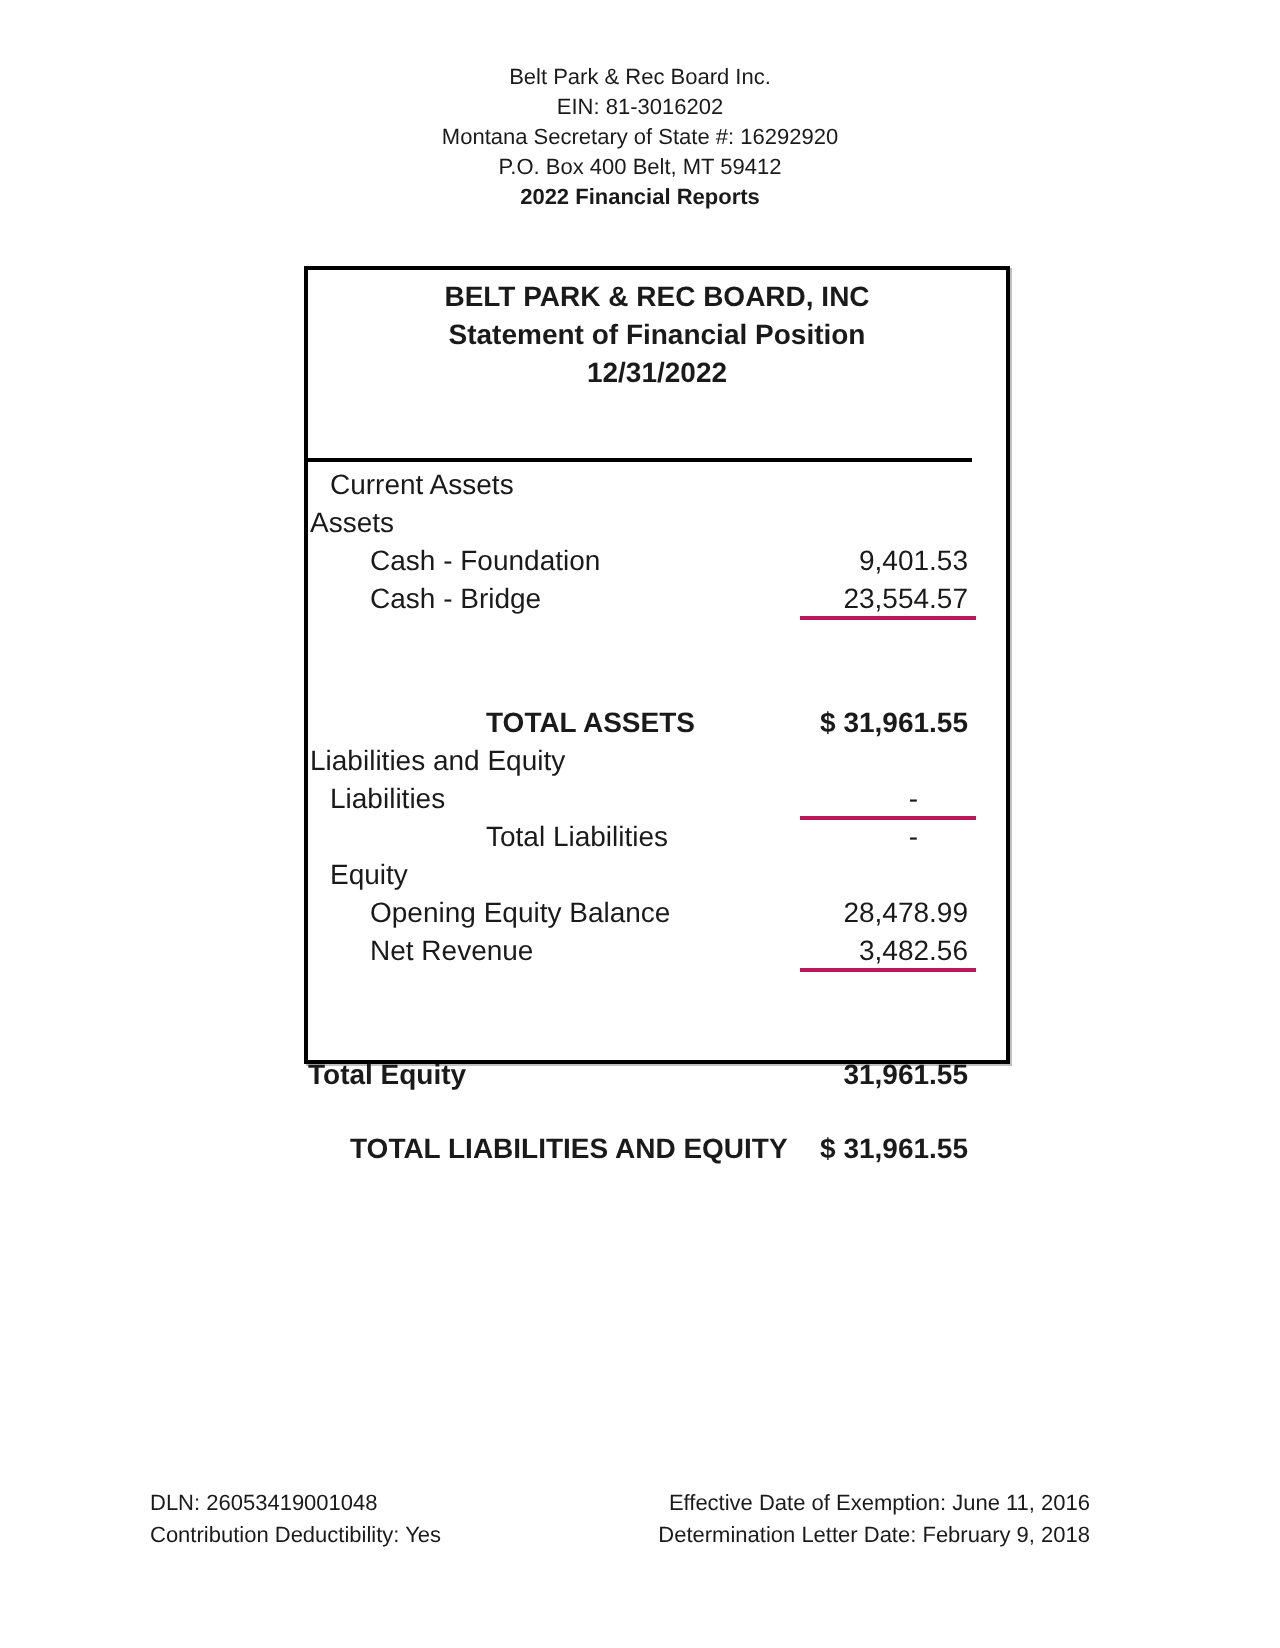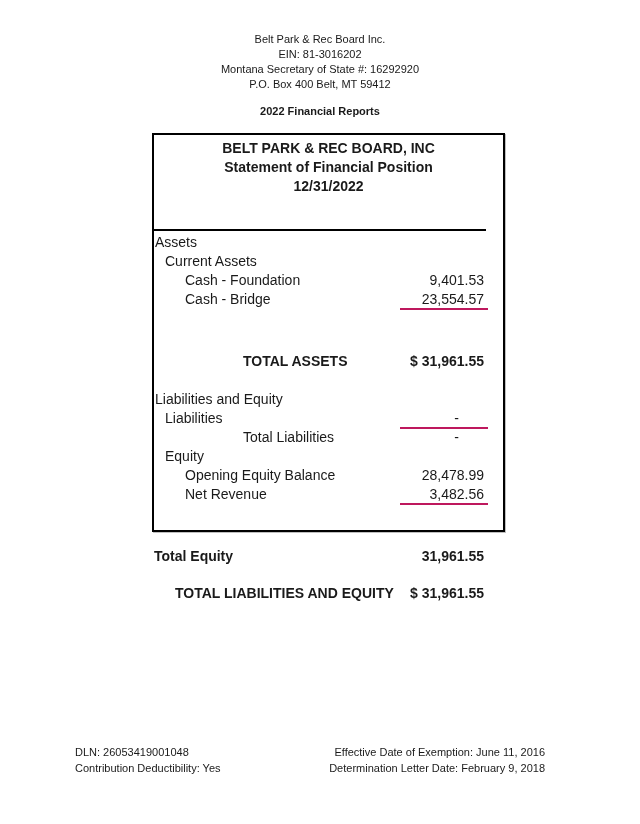--- a/index.html
+++ b/index.html
@@ -14,21 +14,21 @@
 
   
   .page-header {
     position: absolute;
     top: 32px; left: 0; right: 0;
     text-align: center;
     font-size: 11px;
     line-height: 15px;
   }
   .page-header .report-title {
-    margin-top: 12px;
+    margin-top: 0;
     font-weight: bold;
   }
 
   
   .stmt-box {
     position: absolute;
     left: 152px; top: 133px;
     width: 353px; height: 399px;
     border: 2px solid #000;
     background: #ffffff;
@@ -67,21 +67,21 @@
   }
   .i0 .lbl { padding-left: 1px; }
   .i1 .lbl { padding-left: 11px; }
   .i2 .lbl { padding-left: 31px; }
   .i3 .lbl { padding-left: 89px; }
   .i4 .lbl { }
   .i5 .lbl { padding-left: 21px; }
   .bold { font-weight: bold; margin-top: 43px; }
   .ul .amt { border-bottom: 2px solid #be185d; }
   .dash .amt { padding-right: 29px; }
-  .g19 { margin-top: 19px; }
+  .g19 { }
   .g18 { margin-top: 18px; }
 
   
   .footer-left {
     position: absolute;
     left: 75px; top: 744px;
     font-size: 11px;
     line-height: 16px;
     text-align: left;
   }
@@ -106,27 +106,27 @@
 
 <div class="stmt-box">
   <div class="stmt-title">
     <div>BELT PARK &amp; REC BOARD, INC</div>
     <div>Statement of Financial Position</div>
     <div>12/31/2022</div>
   </div>
   <div class="stmt-rule"></div>
   <div class="stmt-rows">
 
-    <div class="r i0">
-      <span class="lbl">Assets</span>
+    <div class="r i1">
+      <span class="lbl">Current Assets</span>
       <span class="amt"></span>
     </div>
 
-    <div class="r i1">
-      <span class="lbl">Current Assets</span>
+    <div class="r i0">
+      <span class="lbl">Assets</span>
       <span class="amt"></span>
     </div>
 
     <div class="r i2">
       <span class="lbl">Cash - Foundation</span>
       <span class="amt">9,401.53</span>
     </div>
 
     <div class="r i2 ul">
       <span class="lbl">Cash - Bridge</span>

